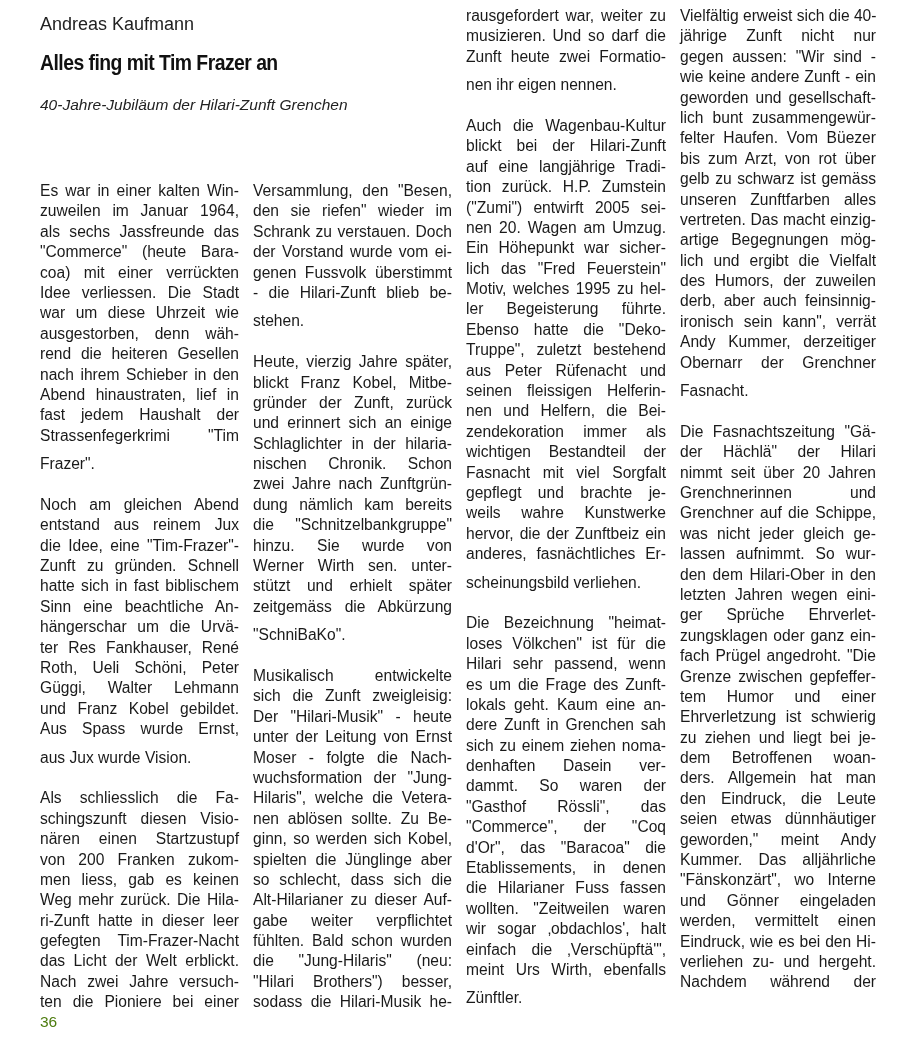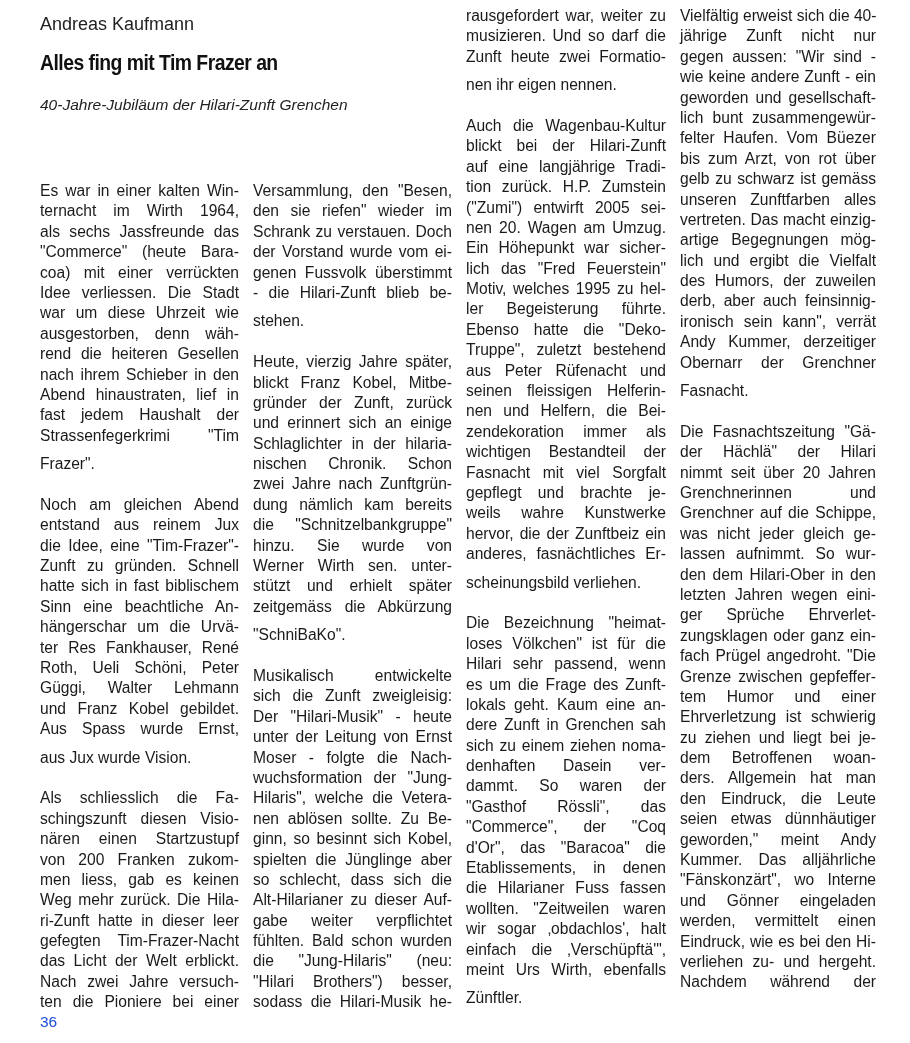--- a/index.html
+++ b/index.html
@@ -11,33 +11,33 @@
   .subtitle { position: absolute; left: 40px; top: 96px; font-size: 15.5px; font-style: italic; color: #222; }
   .col { position: absolute; font-size: 15.6px; line-height: 20.4px; }
   .col .line { display: block; text-align: justify; text-align-last: justify; white-space: nowrap;
                height: 20.4px; overflow: visible; }
   .col .line.last { text-align-last: left; margin-top: 8px; }
   .col .gap { display: block; height: 20.4px; }
   #col1 { left: 40px; top: 181px; width: 199px; }
   #col2 { left: 253px; top: 181px; width: 199px; }
   #col3 { left: 466px; top: 6px; width: 200px; }
   #col4 { left: 680px; top: 6px; width: 196px; }
-  .pagenum { position: absolute; left: 40px; top: 1013px; font-size: 15.5px; color: #1d4ed8; }
+  .pagenum { position: absolute; left: 40px; top: 1013px; font-size: 15.5px; color: #4d7c0f; }
 </style>
 </head>
 <body>
 
 <div class="author">Andreas Kaufmann</div>
 <h1 class="title" style="margin:0;">Alles fing mit Tim Frazer an</h1>
 <div class="subtitle">40-Jahre-Jubiläum der Hilari-Zunft Grenchen</div>
 
 <div class="col" id="col1">
     <div class="para">
       <span class="line">Es war in einer kalten Win-</span>
-      <span class="line">ternacht im Wirth 1964,</span>
+      <span class="line">zuweilen im Januar 1964,</span>
       <span class="line">als sechs Jassfreunde das</span>
       <span class="line">"Commerce" (heute Bara-</span>
       <span class="line">coa) mit einer verrückten</span>
       <span class="line">Idee verliessen. Die Stadt</span>
       <span class="line">war um diese Uhrzeit wie</span>
       <span class="line">ausgestorben, denn wäh-</span>
       <span class="line">rend die heiteren Gesellen</span>
       <span class="line">nach ihrem Schieber in den</span>
       <span class="line">Abend hinaustraten, lief in</span>
       <span class="line">fast jedem Haushalt der</span>
@@ -105,21 +105,21 @@
     <span class="gap"></span>
     <div class="para">
       <span class="line">Musikalisch entwickelte</span>
       <span class="line">sich die Zunft zweigleisig:</span>
       <span class="line">Der "Hilari-Musik" - heute</span>
       <span class="line">unter der Leitung von Ernst</span>
       <span class="line">Moser - folgte die Nach-</span>
       <span class="line">wuchsformation der "Jung-</span>
       <span class="line">Hilaris", welche die Vetera-</span>
       <span class="line">nen ablösen sollte. Zu Be-</span>
-      <span class="line">ginn, so besinnt sich Kobel,</span>
+      <span class="line">ginn, so werden sich Kobel,</span>
       <span class="line">spielten die Jünglinge aber</span>
       <span class="line">so schlecht, dass sich die</span>
       <span class="line">Alt-Hilarianer zu dieser Auf-</span>
       <span class="line">gabe weiter verpflichtet</span>
       <span class="line">fühlten. Bald schon wurden</span>
       <span class="line">die "Jung-Hilaris" (neu:</span>
       <span class="line">"Hilari Brothers") besser,</span>
       <span class="line">sodass die Hilari-Musik he-</span>
     </div>
   </div>

